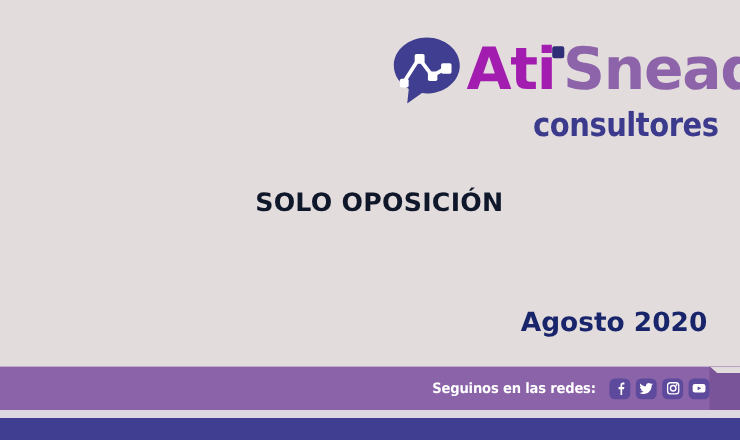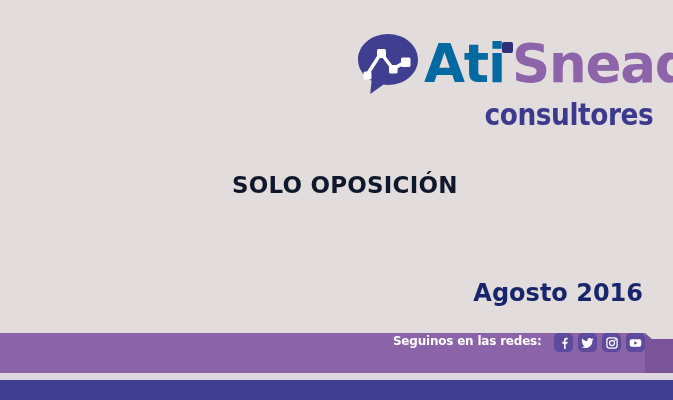--- a/index.html
+++ b/index.html
@@ -49,21 +49,21 @@
     margin-left: 3px;
     font-family: "DejaVu Sans", sans-serif;
     font-weight: bold;
     font-size: 53px;
     line-height: 56px;
     letter-spacing: -1.2px;
     color: #8d63aa;
     white-space: nowrap;
     position: relative;
   }
-  #logo-wordmark .ati { color: #0369a1; }
+  #logo-wordmark .ati { color: #a21caf; }
   #logo-wordmark .snead { color: #8d63aa; margin-left: 7px; }
   
   #i-dot {
     position: absolute;
     width: 11px;
     height: 11px;
     border-radius: 2px;
     background: #2e2f76;
     left: 78px;
     top: 6px;
@@ -138,20 +138,21 @@
     clip-path: polygon(645px 0, 673px 0, 673px 6px, 652px 6px);
   }
 
   #footer-content {
     position: absolute;
     left: 0;
     top: 333px;
     width: 673px;
     height: 40px;
     display: flex;
+    align-items: center;
     justify-content: flex-end;
     padding-right: 28px;
     box-sizing: border-box;
   }
   #social-label {
     font-family: "DejaVu Sans", sans-serif;
     font-weight: bold;
     font-size: 13px;
     color: #ffffff;
     letter-spacing: -0.2px;
@@ -211,21 +212,21 @@
       <div id="logo-wordmark">
         <span class="ati">Ati</span><span class="snead">Snead</span>
         <span id="i-dot"></span>
       </div>
     </div>
     <div id="logo-sub">consultores</div>
   </div>
 
   <div id="headline">SOLO OPOSICIÓN</div>
 
-  <div id="date-text">Agosto 2016</div>
+  <div id="date-text">Agosto 2020</div>
 
   <div id="footer-bar"></div>
   <div id="footer-bar-wedge"></div>
   <div id="footer-bar-top-notch"></div>
 
   <div id="footer-content">
     <span id="social-label">Seguinos en las redes:</span>
 
     <a class="social-icon">
       <svg width="12" height="12" viewBox="0 0 12 12" xmlns="http://www.w3.org/2000/svg">

